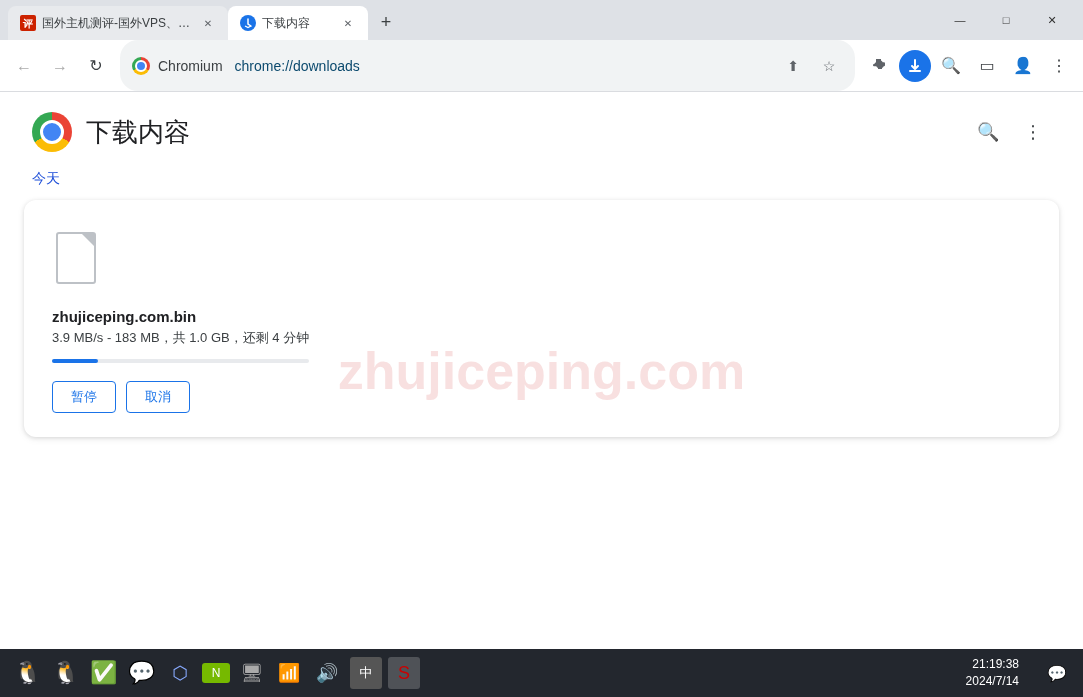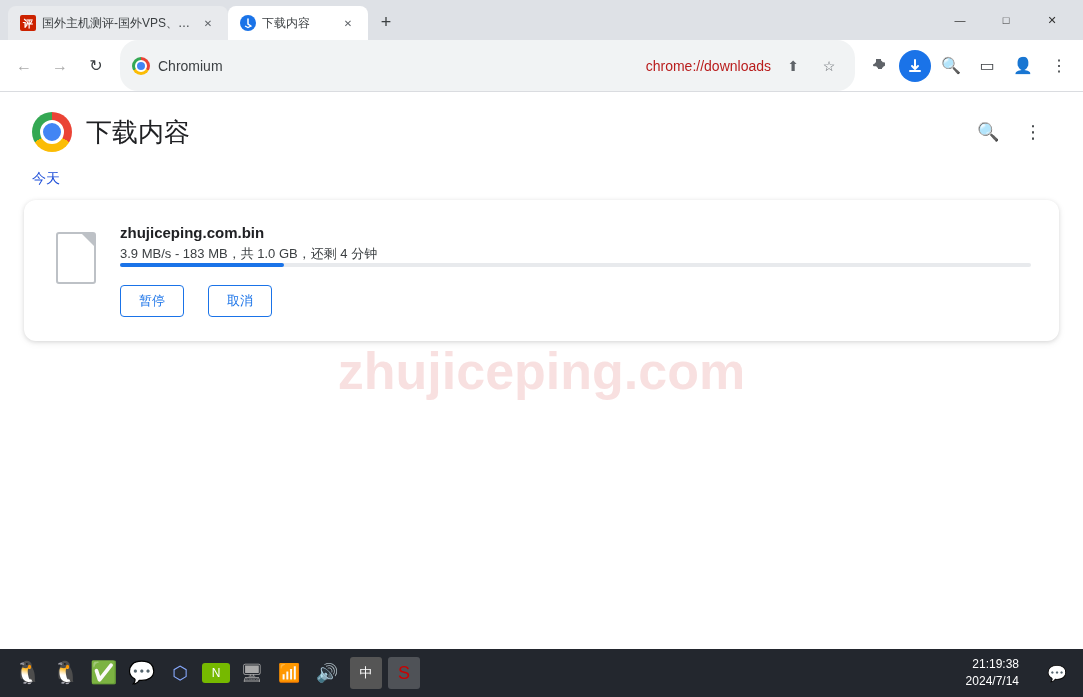--- a/index.html
+++ b/index.html
@@ -242,20 +242,21 @@
       padding: 0 24px;
     }
     .download-card {
       background: #ffffff;
       border-radius: 12px;
       box-shadow: 0 1px 4px rgba(0,0,0,0.12), 0 2px 8px rgba(0,0,0,0.06);
       display: flex;
       align-items: flex-start;
       padding: 24px 28px;
       gap: 20px;
+      flex-direction: column;
     }
     .file-icon-wrap {
       width: 48px; height: 60px;
       flex-shrink: 0;
       display: flex;
       align-items: center;
       justify-content: center;
       margin-top: 4px;
     }
     .file-icon {
@@ -283,36 +284,37 @@
       margin-bottom: 4px;
     }
     .download-url {
       font-size: 13px;
       color: #5f6368;
       margin-bottom: 16px;
     }
     .download-status {
       font-size: 13px;
       color: #3c4043;
+      margin-bottom: 12px;
     }
     .progress-bar-track {
       width: 100%;
       height: 4px;
       background: #e8eaed;
       border-radius: 2px;
       margin-bottom: 18px;
     }
     .progress-bar-fill {
       height: 100%;
       background: #1a73e8;
       border-radius: 2px;
     }
     .download-actions {
       display: flex;
-      gap: 24px;
+      gap: 10px;
     }
     .action-btn {
       padding: 6px 18px;
       border-radius: 4px;
       border: 1px solid #1a73e8;
       background: white;
       color: #1a73e8;
       font-size: 13px;
       cursor: pointer;
       font-weight: 500;
@@ -405,21 +407,21 @@
   </div>
 </div>
 
 <div class="address-bar-row">
   <div class="nav-btn disabled">←</div>
   <div class="nav-btn disabled">→</div>
   <div class="nav-btn">↻</div>
   <div class="address-input-wrap">
     <div class="chrome-icon"></div>
     <span style="font-size:14px; color:#3c4043; font-weight:500; margin-right:4px;">Chromium</span>
-    <span style="font-size:14px; color:#b91c1c; flex:1;text-align:right;">chrome://downloads</span>
+    <span style="font-size:14px; color:#0c4a6e; flex:1;">chrome://downloads</span>
     <div class="address-icon-btn">⬆</div>
     <div class="address-icon-btn">☆</div>
   </div>
   <div class="toolbar-btn">
     <svg width="18" height="18" viewBox="0 0 18 18" fill="none">
         <path d="M7 2h4v1.5c.8.3 1.4.9 1.7 1.7H14a1 1 0 011 1v2a1 1 0 01-1 1h-.3c-.3.8-.9 1.4-1.7 1.7V12h-4v-1.1c-.8-.3-1.4-.9-1.7-1.7H4a1 1 0 01-1-1V8a1 1 0 011-1h.3c.3-.8.9-1.4 1.7-1.7V2z" fill="#5f6368"></path>
       </svg>
   </div>
   <div class="toolbar-btn">
     <div class="download-indicator">

